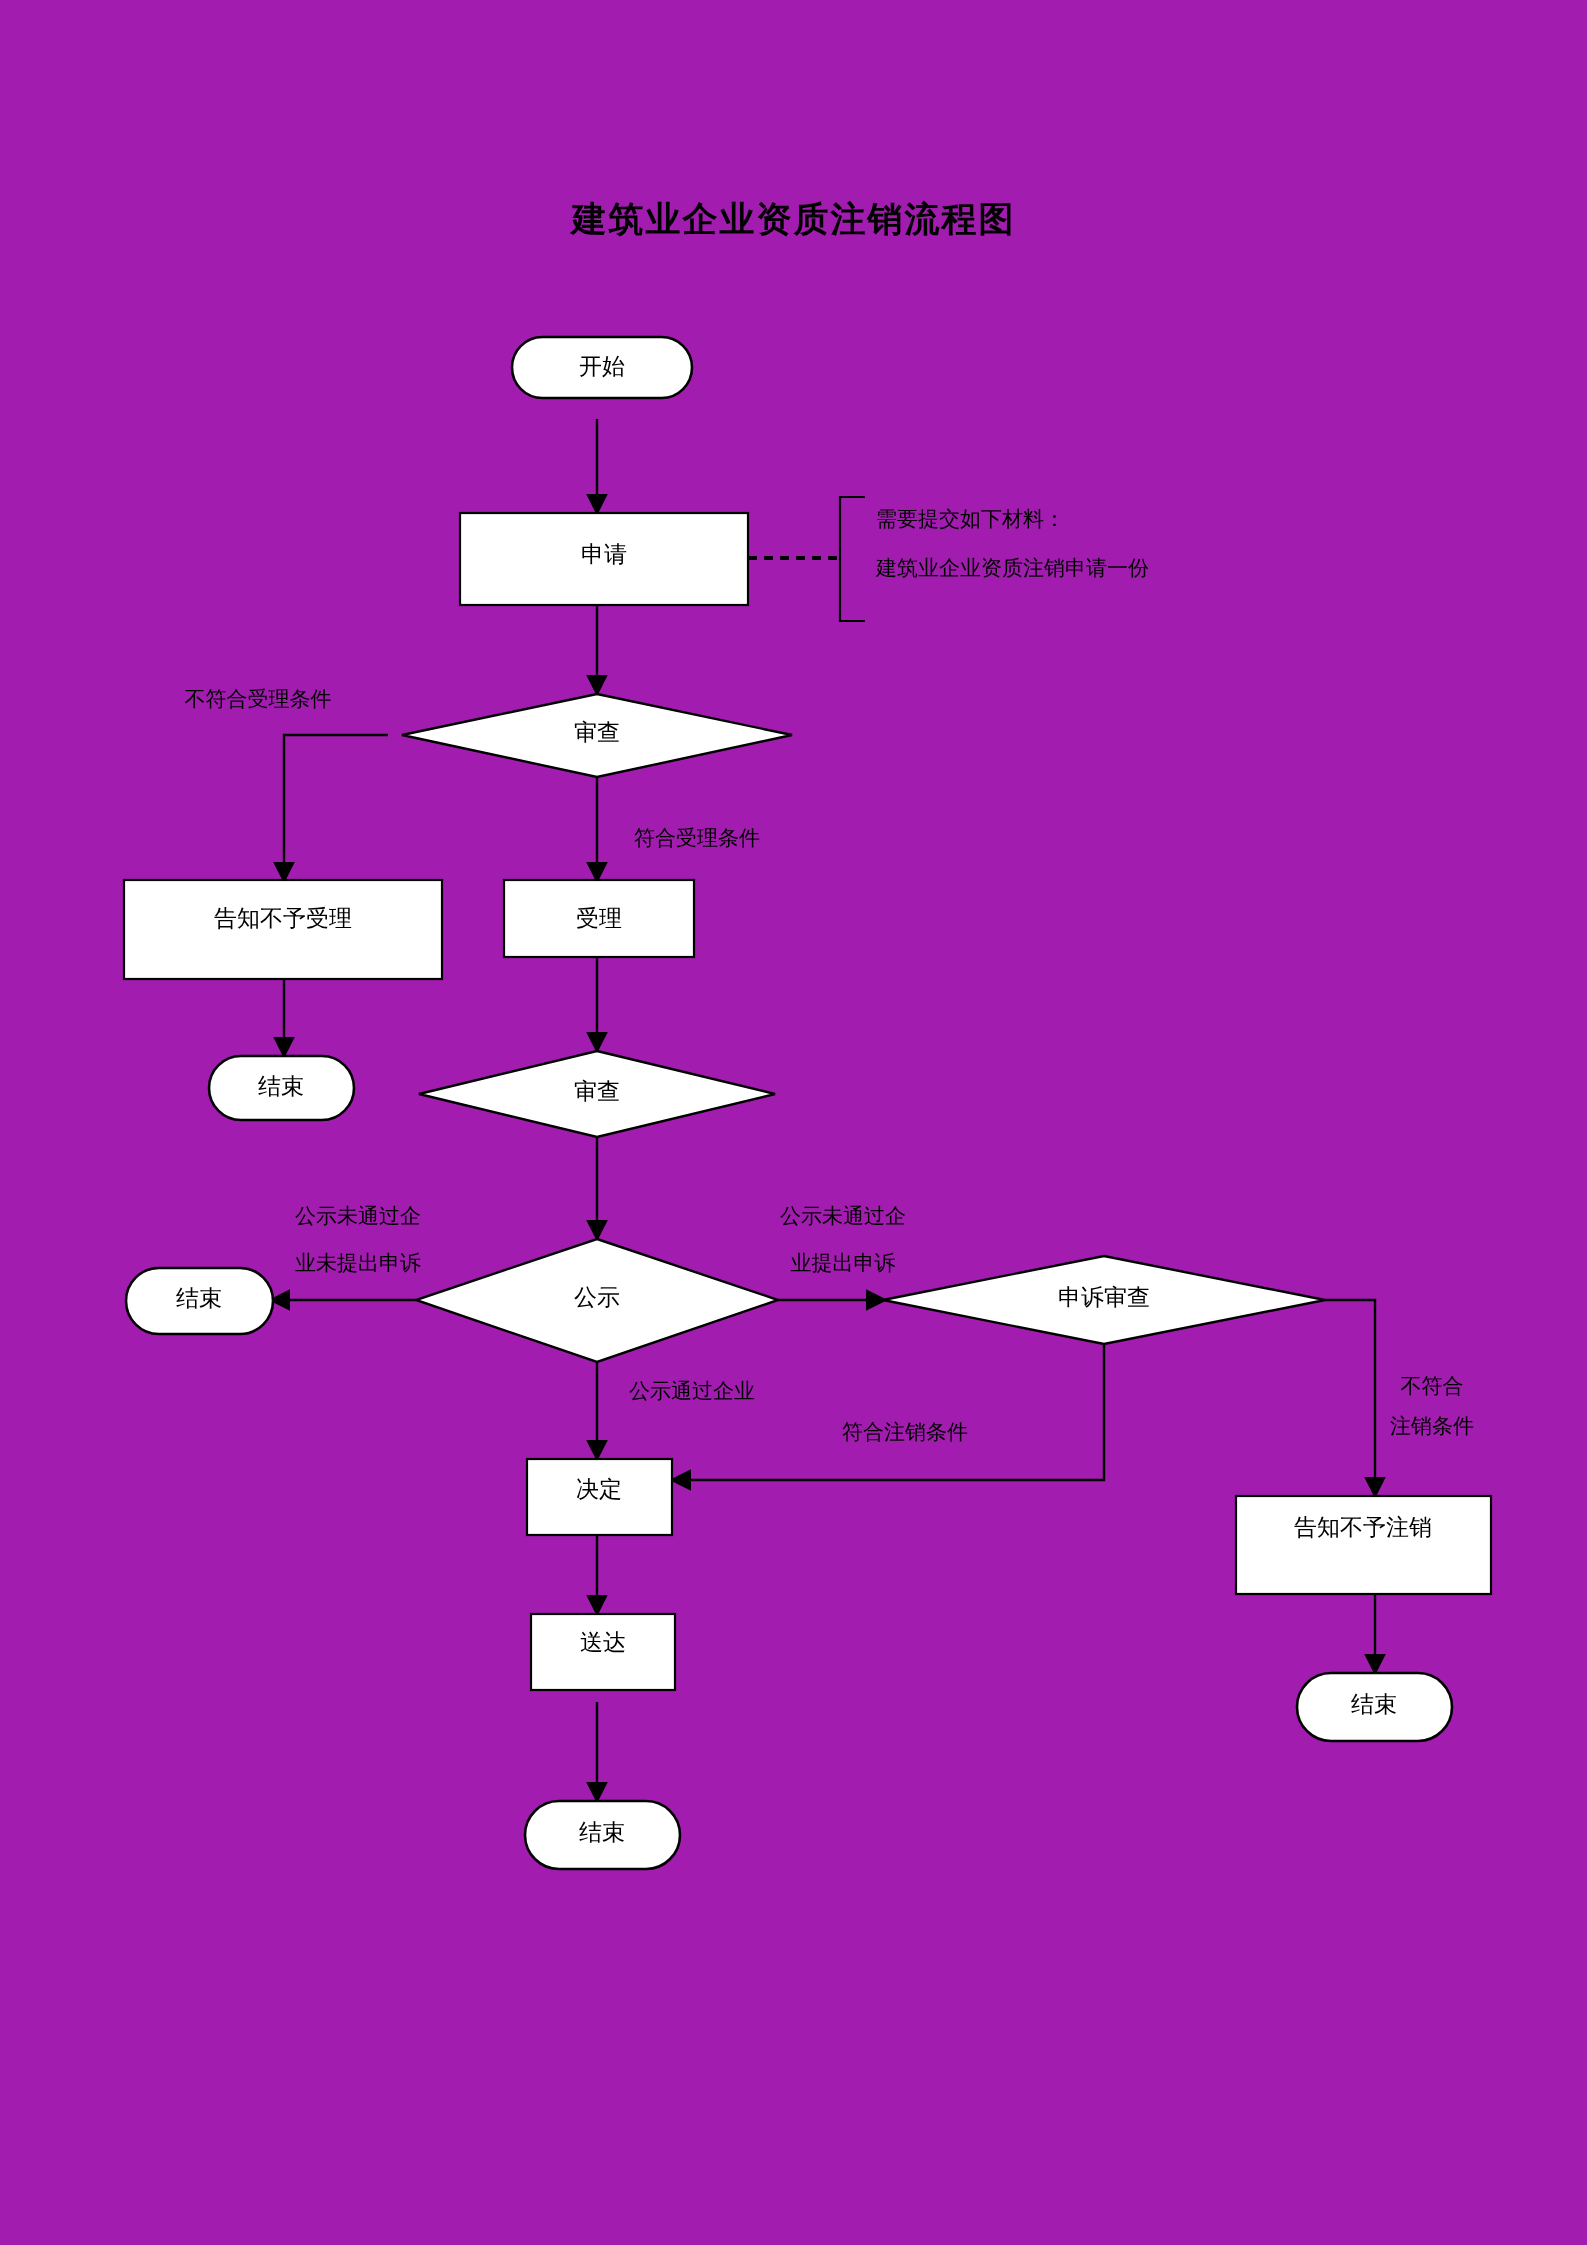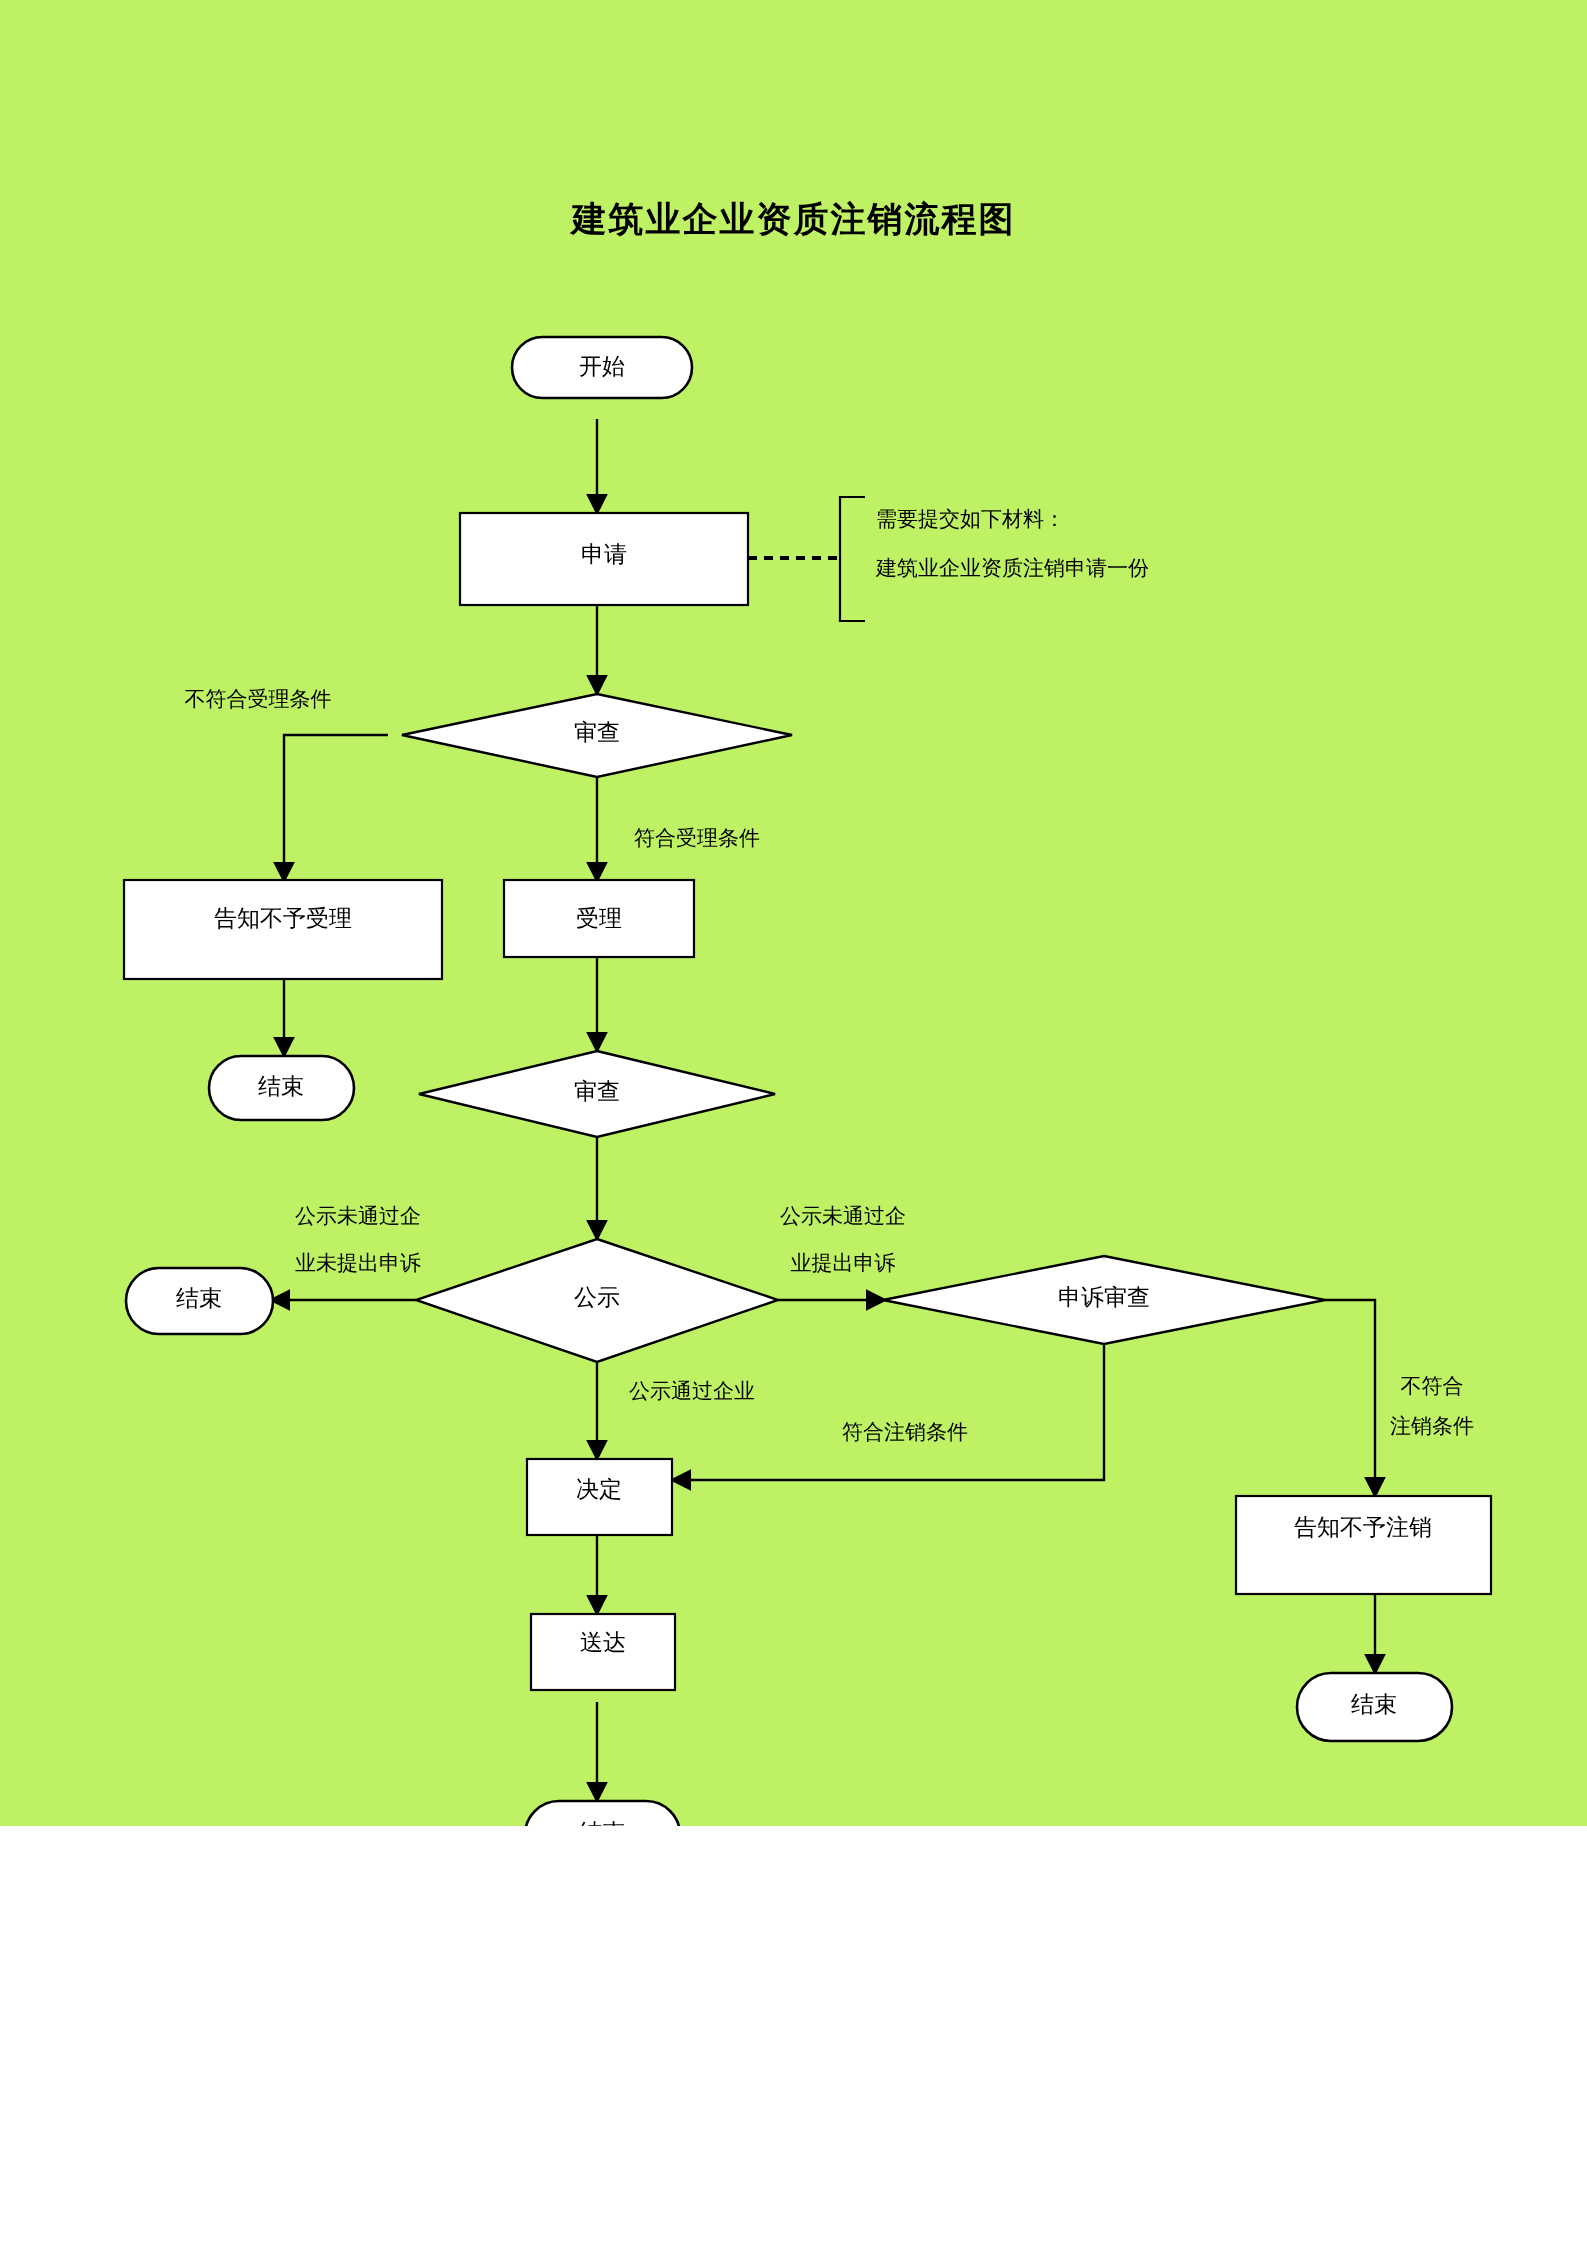--- a/index.html
+++ b/index.html
@@ -3,22 +3,22 @@
 <meta charset="utf-8">
 <style>
   html, body {
     margin: 0;
     padding: 0;
     background: #ffffff;
   }
   #page {
     position: relative;
     width: 1587px;
-    height: 1826px;
-    background: #bef264;
+    height: 2245px;
+    background: #a21caf;
     font-family: "Liberation Serif", "DejaVu Serif", serif;
     overflow: hidden;
   }
   #title {
     position: absolute;
     left: 0;
     top: 196px;
     width: 1587px;
     text-align: center;
     font-size: 35px;

